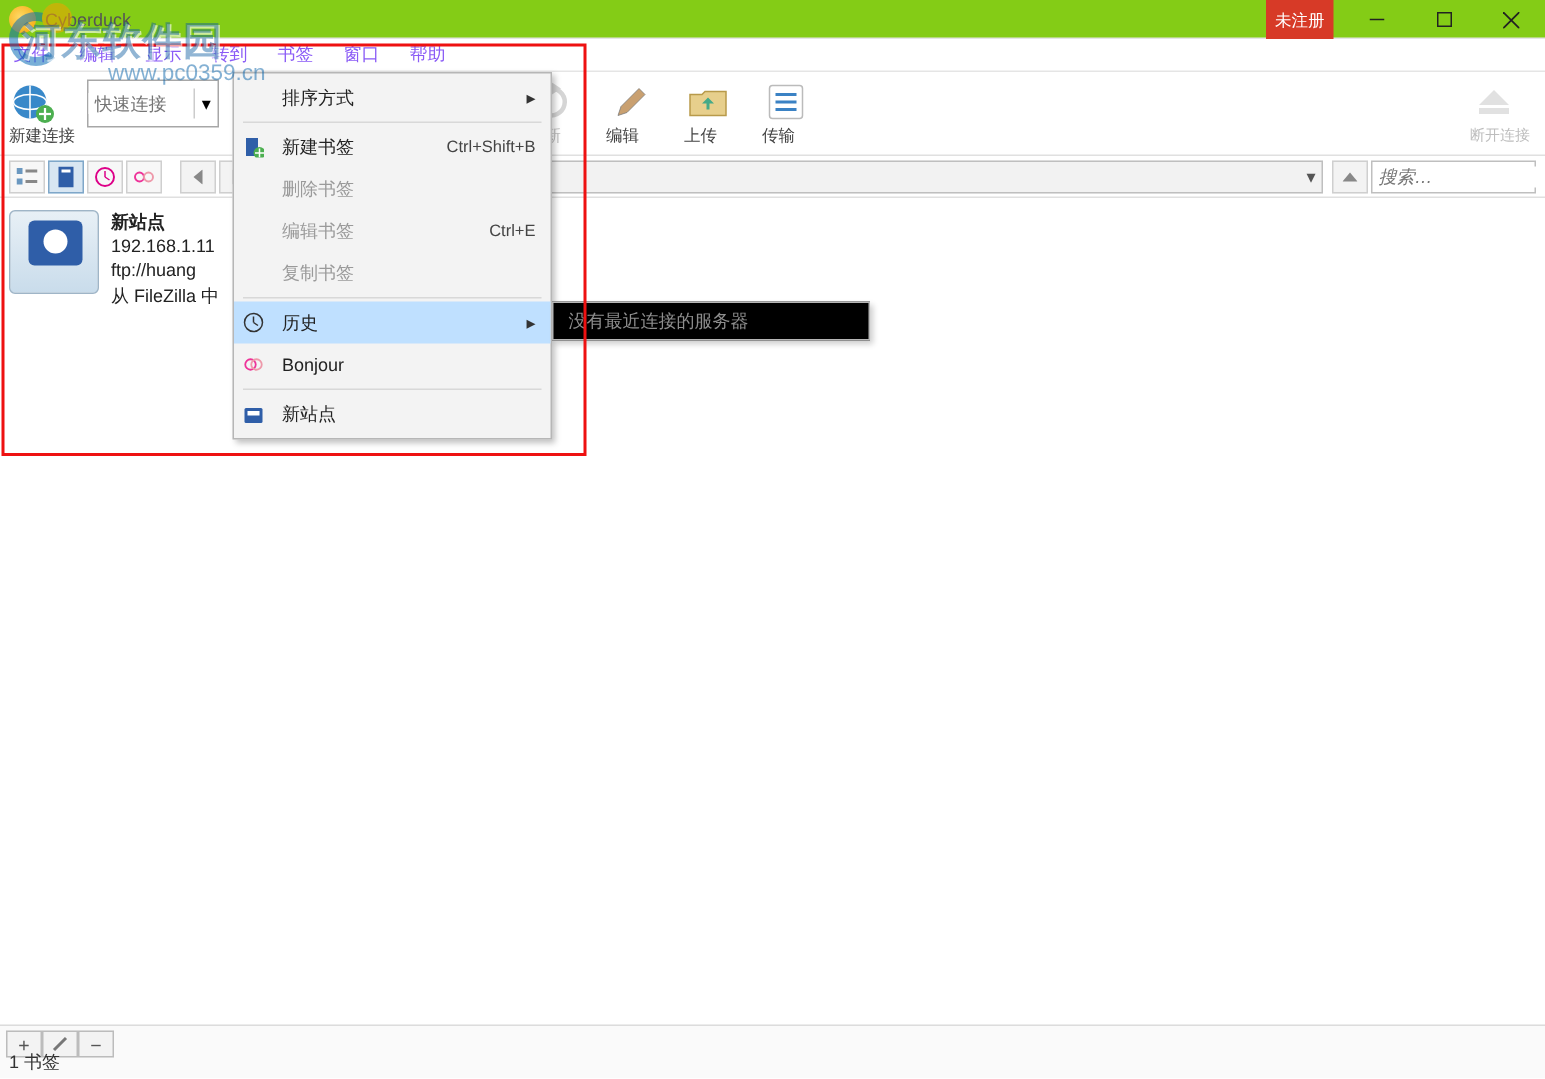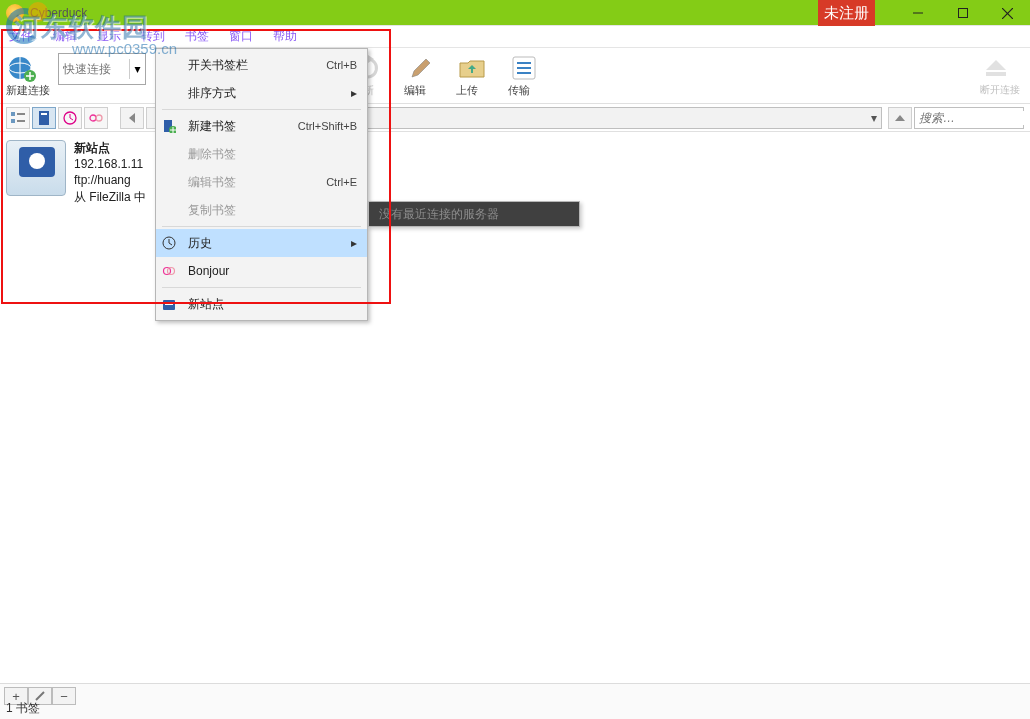--- a/index.html
+++ b/index.html
@@ -3,21 +3,21 @@
 <meta charset="utf-8">
 <style>
 * { box-sizing: border-box; margin: 0; padding: 0; font-family: "Microsoft YaHei", "Segoe UI", sans-serif; }
 body { width: 1030px; height: 719px; background: #fff; position: relative; overflow: hidden; font-size: 12px; }
 
 
 .titlebar { height: 26px; background: #84cc16; display: flex; align-items: center; border-bottom: 1px solid #e5e5e5; position: relative; }
 .titlebar .app-icon { width: 18px; height: 18px; margin: 0 6px; background: radial-gradient(circle at 40% 40%, #ffd966, #f4a300); border-radius: 50%; }
 .titlebar .title { color: #555; }
 .titlebar .right { position: absolute; right: 0; top: 0; display: flex; height: 26px; }
-.titlebar .reg-badge { background: #d73a27; color: #fff; padding: 2px 6px; font-size: 15px; display: flex; align-items: center; margin-right: 20px; }
+.titlebar .reg-badge { background: #d73a27; color: #fff; padding: 2px 6px; font-size: 11px; display: flex; align-items: center; margin-right: 6px; }
 .titlebar .win-btn { width: 45px; height: 26px; display: flex; align-items: center; justify-content: center; font-size: 14px; color: #222; }
 .titlebar .win-btn svg { pointer-events: none; }
 
 
 .menubar { height: 22px; display: flex; align-items: center; padding: 0 6px; gap: 14px; border-bottom: 1px solid #e5e5e5; }
 .menubar .mitem { color: #8b5cf6; font-size: 12px; padding: 2px 3px; }
 
 
 .toolbar { height: 56px; display: flex; align-items: center; padding: 0 6px; gap: 8px; border-bottom: 1px solid #e0e0e0; }
 .tool { display: flex; flex-direction: column; gap: 1px; min-width: 44px; }
@@ -52,21 +52,21 @@
 
 .dropdown { position: absolute; left: 155px; top: 48px; width: 213px; background: #f3f3f3; border: 1px solid #b6b6b6; box-shadow: 2px 2px 4px rgba(0,0,0,0.25); z-index: 10; padding: 2px 0; }
 .dropdown .row { height: 28px; display: flex; align-items: center; padding: 0 10px 0 32px; position: relative; color: #222; }
 .dropdown .row .ic { position: absolute; left: 6px; width: 18px; text-align: center; }
 .dropdown .row .hk { margin-left: auto; color: #444; font-size: 11px; }
 .dropdown .row.disabled { color: #9a9a9a; }
 .dropdown .row.hover { background: #bfe0ff; }
 .dropdown .row .arrow { margin-left: auto; color: #333; }
 .dropdown hr { border: none; border-top: 1px solid #d8d8d8; margin: 2px 6px; }
 
-.submenu { position: absolute; left: 368px; top: 201px; width: 212px; height: 26px; background: #404040; border: 1px solid #b6b6b6; box-shadow: 2px 2px 4px rgba(0,0,0,0.2); z-index: 11; display: flex; align-items: center; padding: 0 10px; }
+.submenu { position: absolute; left: 368px; top: 201px; width: 212px; height: 26px; background: #000000; border: 1px solid #b6b6b6; box-shadow: 2px 2px 4px rgba(0,0,0,0.2); z-index: 11; display: flex; align-items: center; padding: 0 10px; }
 .submenu .txt { color: #8d8d8d; }
 
 
 .bottom { position: absolute; left: 0; right: 0; bottom: 0; height: 36px; border-top: 1px solid #dcdcdc; background: #fafafa; }
 .bottom .btnrow { display: flex; padding: 3px 4px; gap: 0; }
 .bottom .b { width: 24px; height: 18px; border: 1px solid #bcbcbc; background: #f3f3f3; display: flex; align-items: center; justify-content: center; font-size: 13px; color: #555; }
 .bottom .status { position: absolute; left: 6px; bottom: 2px; color: #333; font-size: 12px; }
 
 
 .wm-text { position: absolute; left: 14px; top: 10px; font-size: 26px; font-weight: 700; color: rgba(10, 90, 160, 0.45); letter-spacing: 1px; text-shadow: 1px 1px 0 rgba(255,255,255,0.6); pointer-events: none; z-index: 30; }
@@ -247,24 +247,20 @@
       <div class="name">新站点</div>
       <div>192.168.1.11</div>
       <div>ftp://huang</div>
       <div>从 FileZilla 中</div>
     </div>
   </div>
 </div>
 
 <div class="dropdown">
   <div class="row">
-    <span>开关书签栏</span>
-    <span class="hk">Ctrl+B</span>
-  </div>
-  <div class="row">
     <span>排序方式</span>
     <span class="arrow">▸</span>
   </div>
   <hr>
   <div class="row">
     <span class="ic">
         <svg width="14" height="14">
           <rect x="2" y="1" width="8" height="12" fill="#2f5ea8"></rect>
           <circle cx="11" cy="11" r="4" fill="#4caf50"></circle>
           <line x1="11" y1="8" x2="11" y2="14" stroke="#fff"></line>

